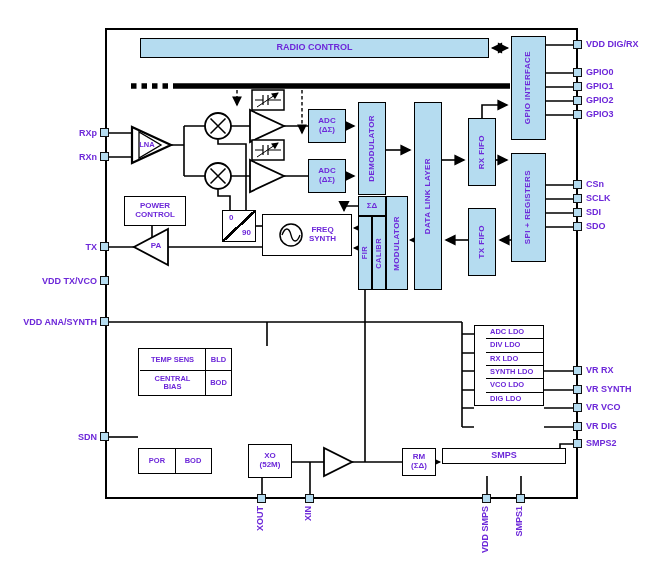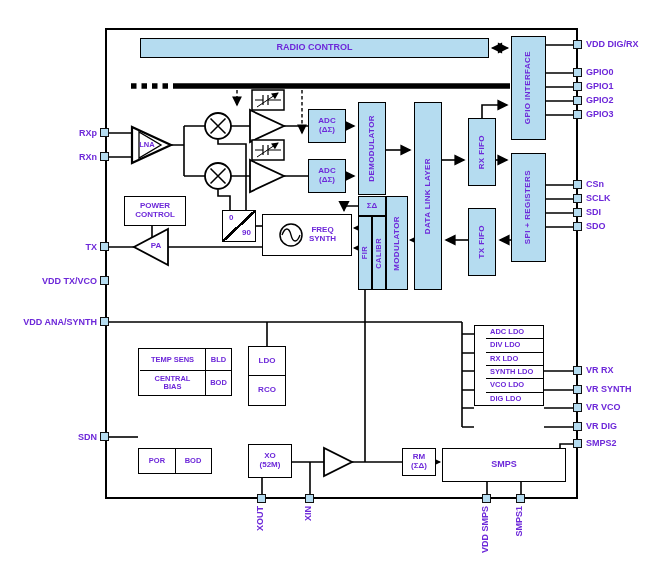--- a/index.html
+++ b/index.html
@@ -191,39 +191,35 @@
     </div>
     <div class="trow" style="height:24px;border-top:1.2px solid #000;">
       <div class="tcell col" style="width:65px;flex-direction:column;">
         <span>CENTRAL</span>
         <span>BIAS</span>
       </div>
       <div class="tcell" style="width:26px;border-left:1.2px solid #000;">BOD</div>
     </div>
   </div>
 
-  <div class="wblk col" style="left:248px;top:346px;width:38px;height:60px;align-items:stretch;justify-content:flex-start;">
-    <div class="tcell" style="height:28px;font-size:8px;">LDO</div>
-    <div class="tcell" style="height:29px;border-top:1.2px solid #000;font-size:8px;">RCO</div>
-  </div>
 
   <div class="wblk" style="left:138px;top:448px;width:74px;height:26px;align-items:stretch;padding:0;">
     <div class="tcell" style="width:35px;">POR</div>
     <div class="tcell" style="width:36px;border-left:1.2px solid #000;">BOD</div>
   </div>
 
   <div class="wblk col" style="left:248px;top:444px;width:44px;height:34px;">
     <span>XO</span>
     <span>(52M)</span>
   </div>
   <div class="wblk col" style="left:402px;top:448px;width:34px;height:28px;">
     <span>RM</span>
     <span>(ΣΔ)</span>
   </div>
-  <div class="wblk" style="left:442px;top:448px;width:124px;height:34px;font-size:9px;">
+  <div class="wblk" style="left:442px;top:448px;width:124px;height:16px;font-size:9px;">
     <span>SMPS</span>
   </div>
 
   <div class="wblk col" style="left:474px;top:325px;width:70px;height:81px;align-items:stretch;justify-content:flex-start;padding-left:11px;">
     <div class="ldo-row">ADC LDO</div>
     <div class="ldo-row">DIV LDO</div>
     <div class="ldo-row">RX LDO</div>
     <div class="ldo-row">SYNTH LDO</div>
     <div class="ldo-row">VCO LDO</div>
     <div class="ldo-row">DIG LDO</div>

